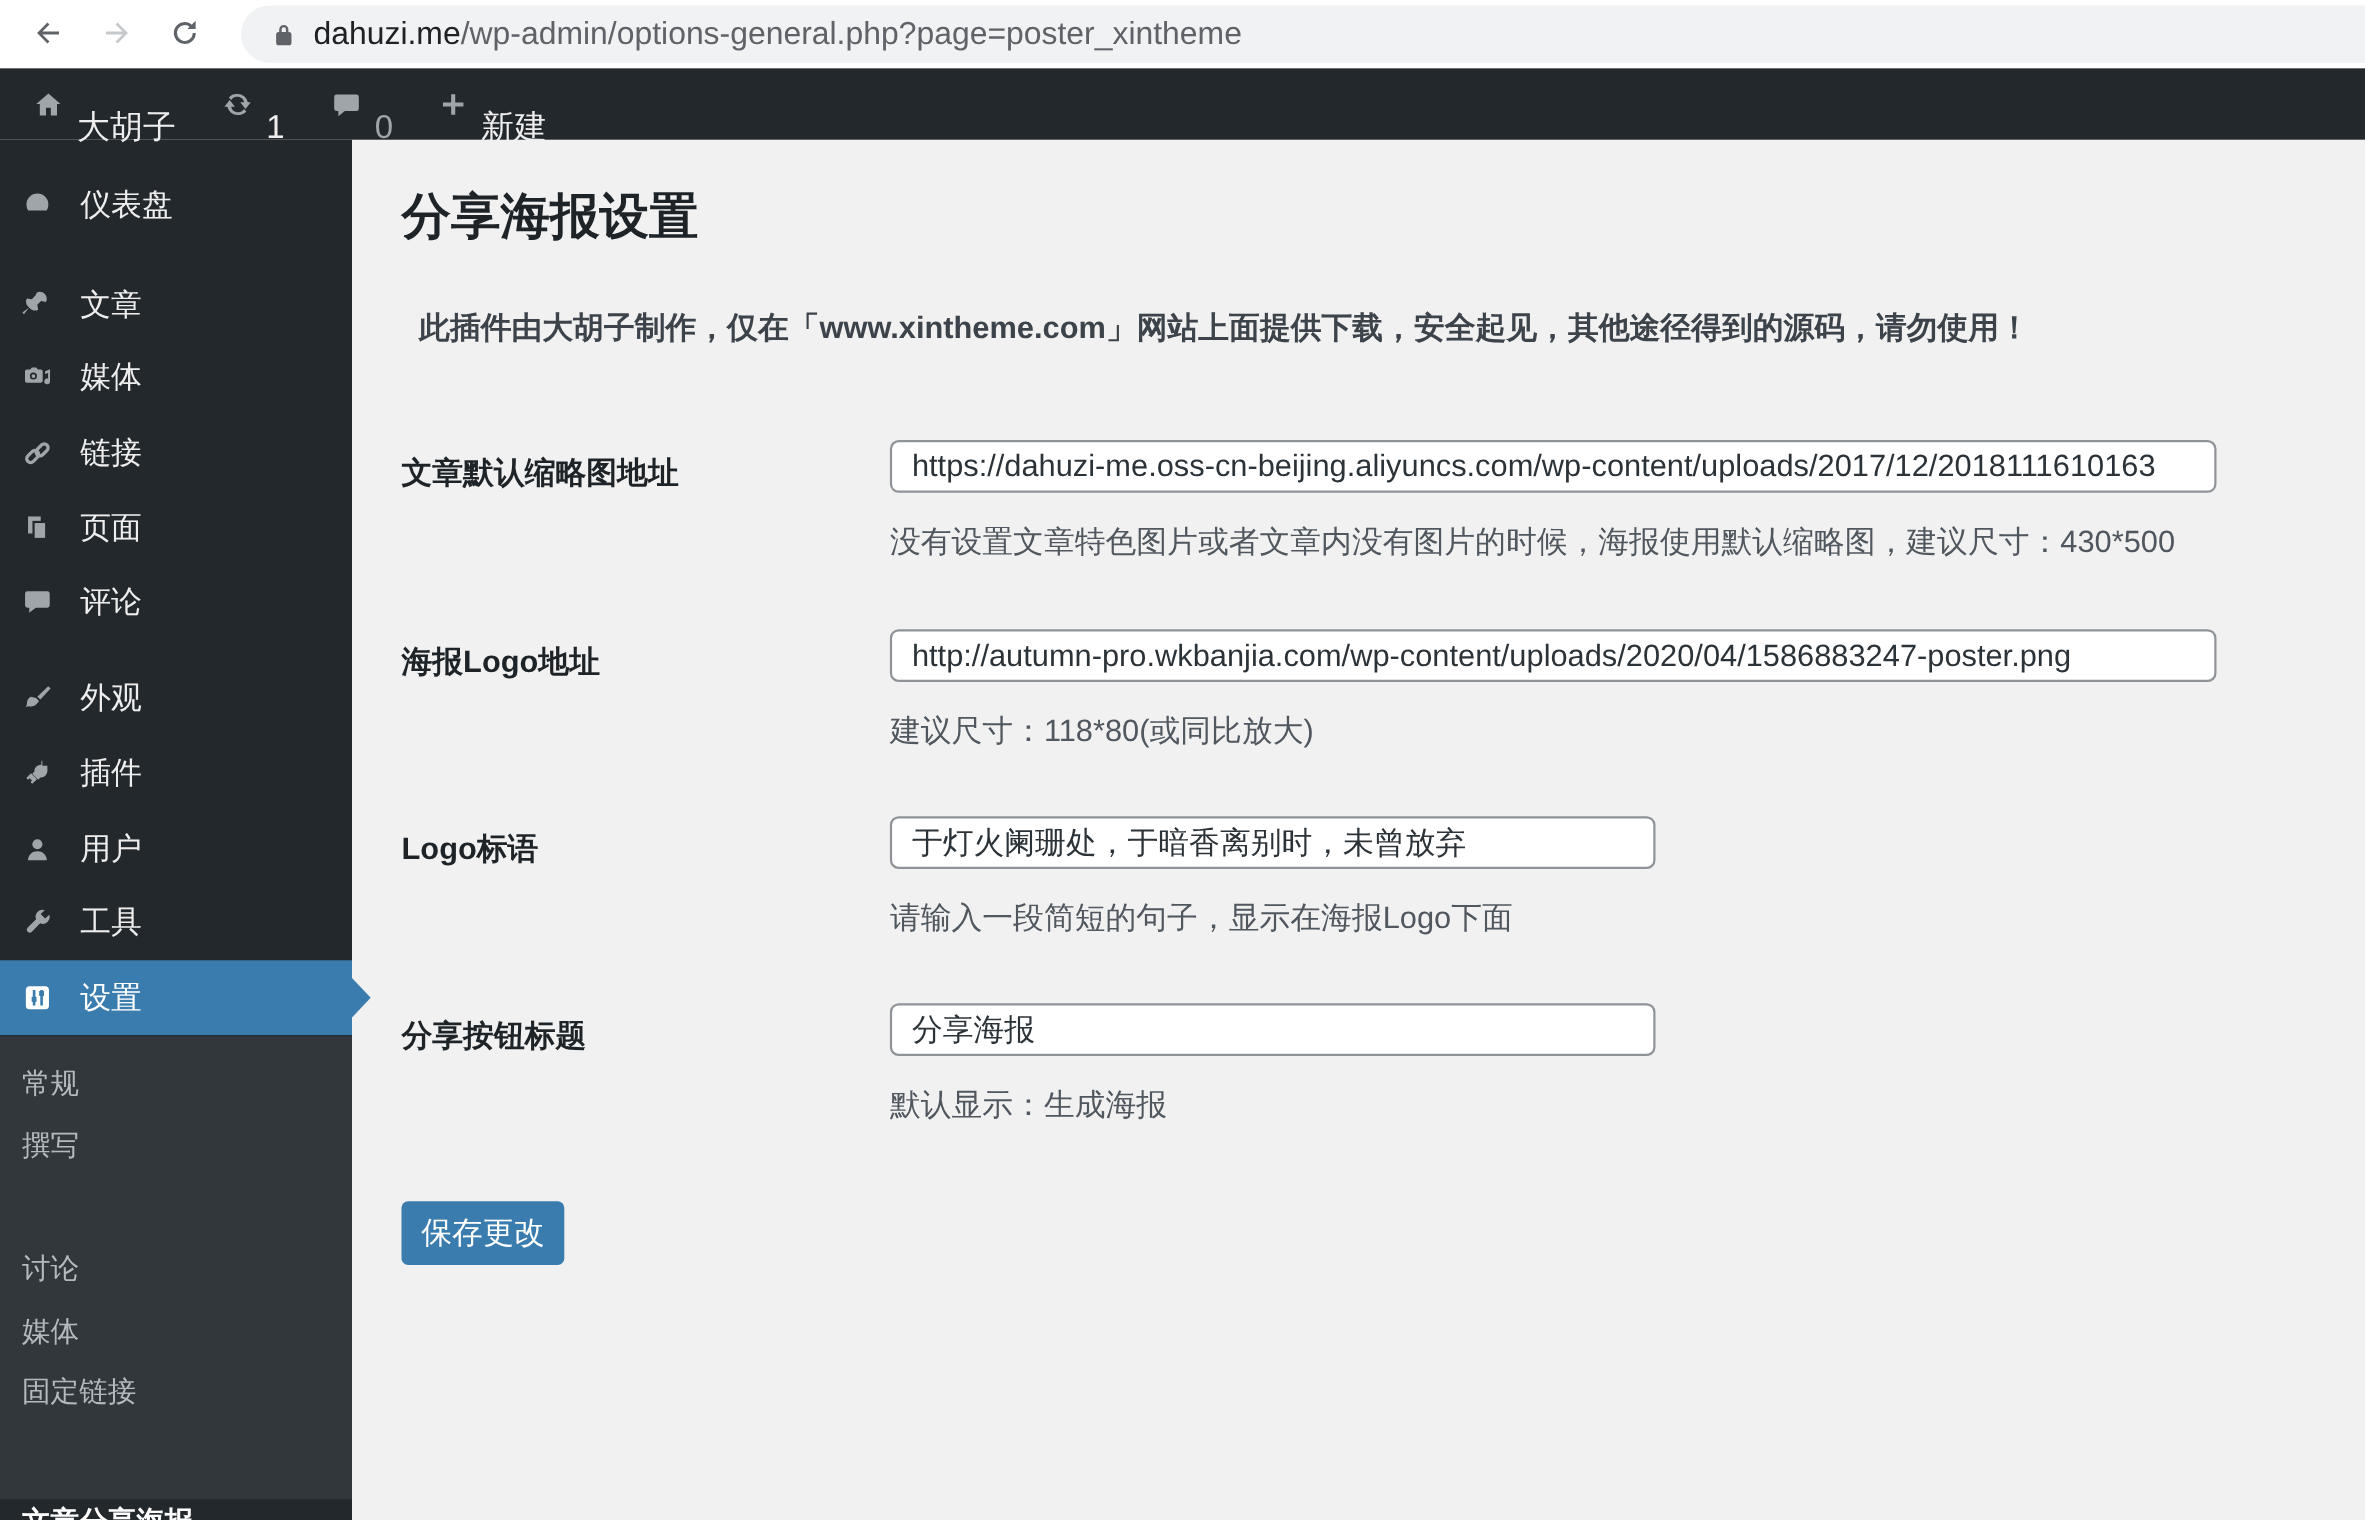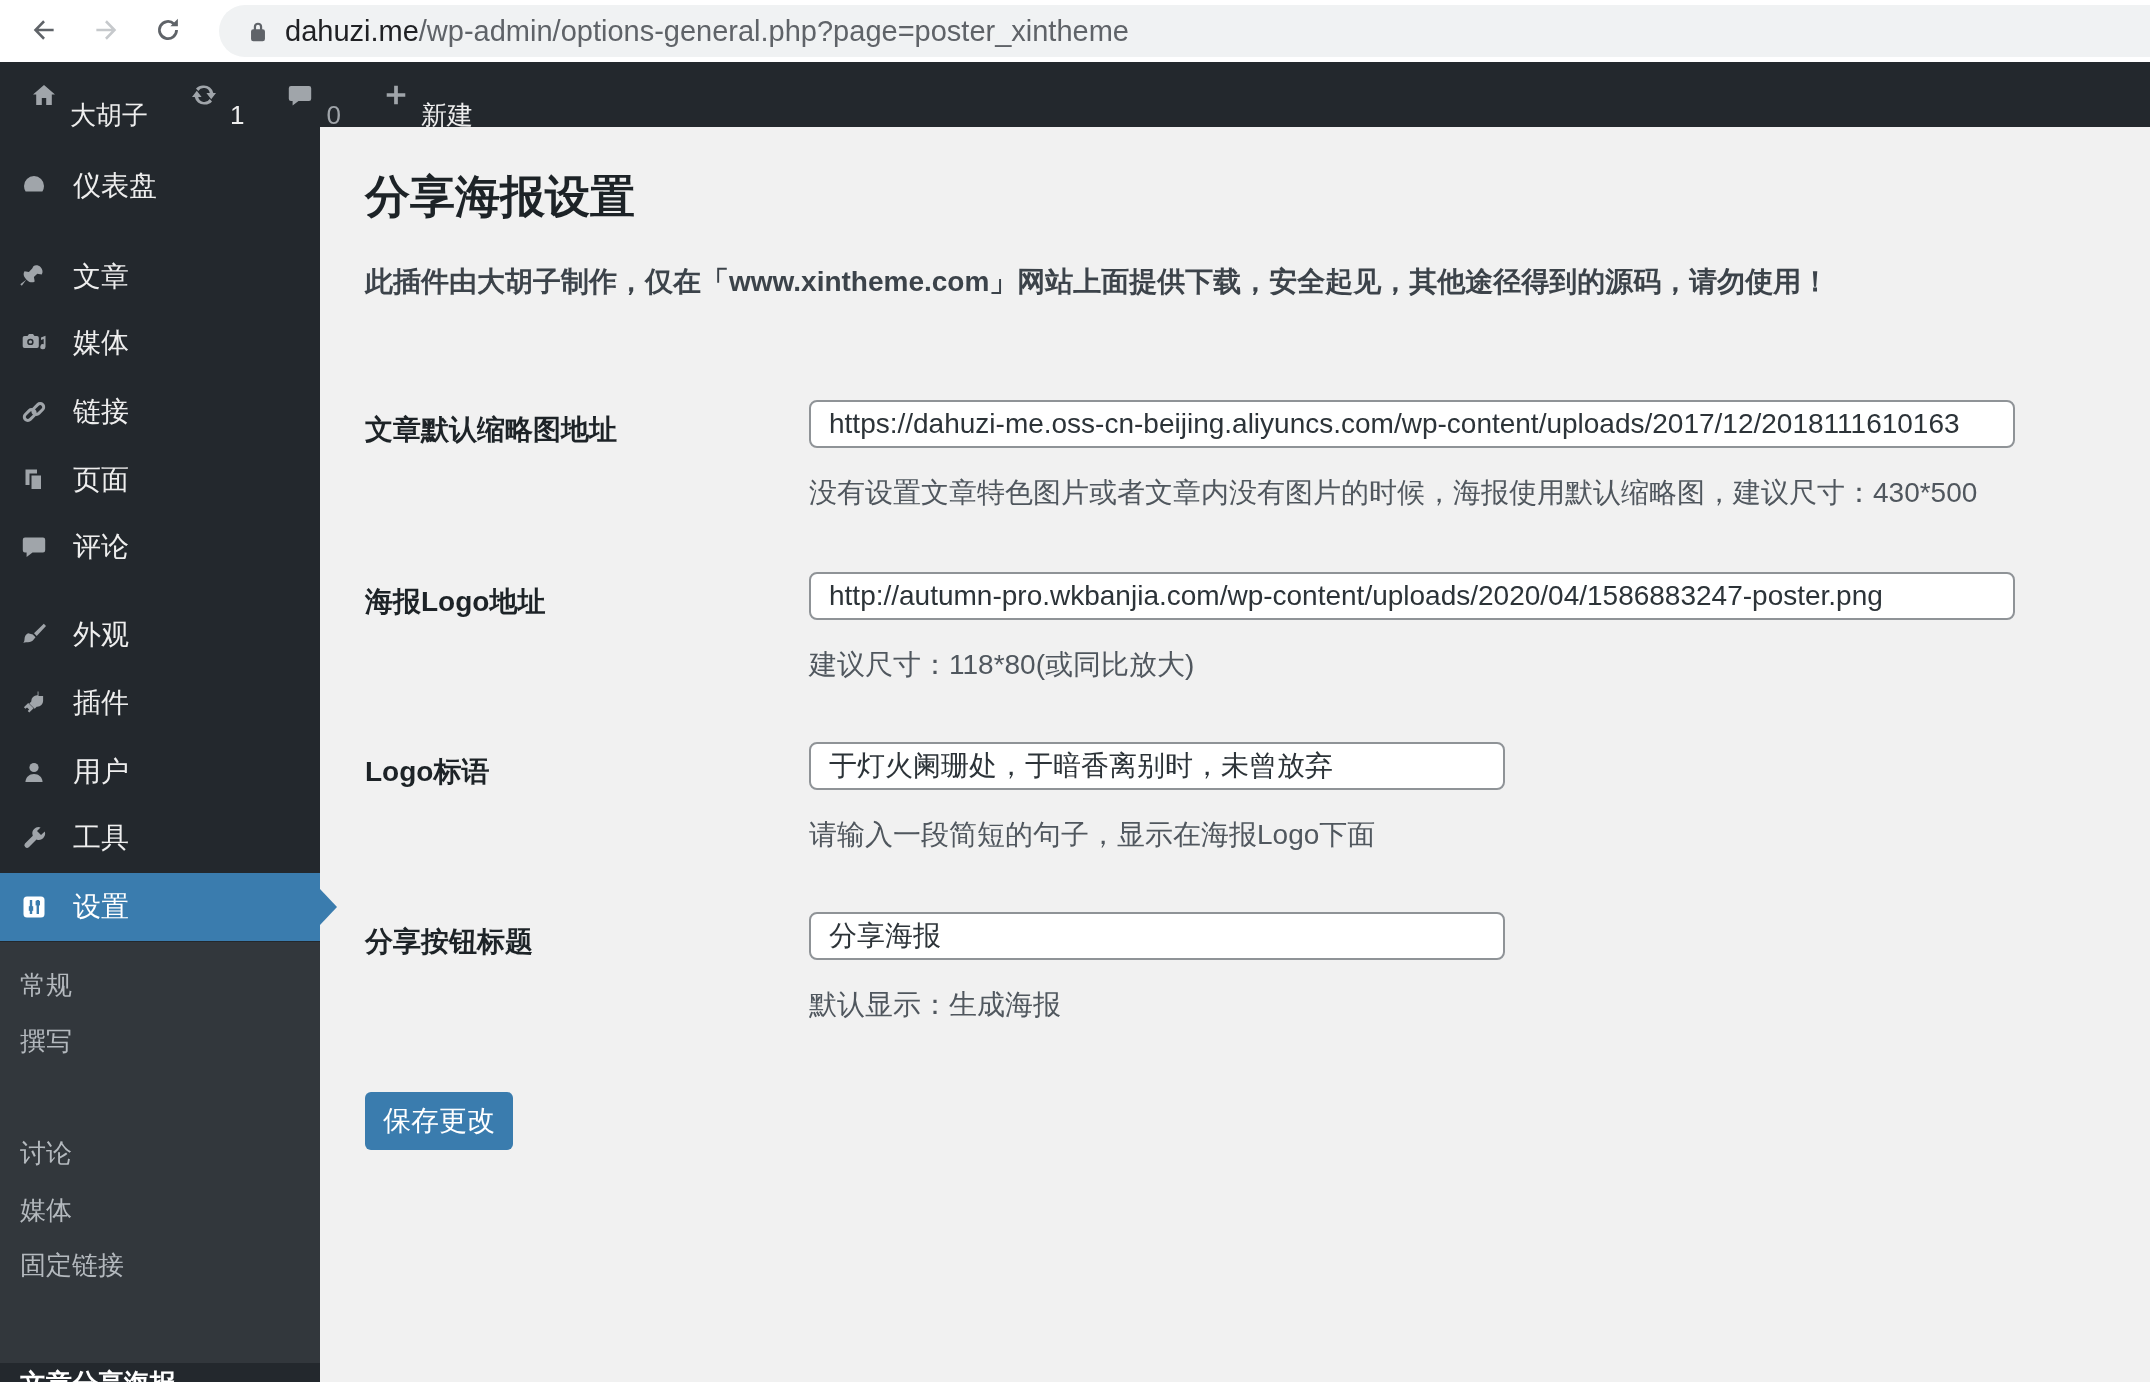--- a/index.html
+++ b/index.html
@@ -14,40 +14,40 @@
   .url-bar{position:absolute;left:219px;top:5px;right:-40px;height:52px;background:#f0f2f3;border-radius:26px;display:flex;align-items:center;padding-left:26px;}
   .lock{color:#5f6368;margin-right:14px;display:flex;}
   .url{font-size:29px;white-space:nowrap;overflow:hidden;}
   .url .domain{color:#202124;}
   .url .path{color:#5f6368;}
 
   
   .adminbar{position:absolute;left:0;top:62px;width:2150px;height:65px;background:#23282d;display:flex;align-items:center;padding-left:30px;box-sizing:border-box;z-index:30;}
   .ab-group{display:flex;align-items:center;gap:12px;margin-right:42px;cursor:pointer;}
   .ab-ico{color:#a0a5aa;display:flex;}
-  .ab-txt{color:#eeeeee;font-size:26px;margin-top:42px;}
+  .ab-txt{color:#eeeeee;font-size:30px;margin-top:42px;}
   .ab-txt.dim{color:#a0a5aa;}
 
   
   .sidebar{position:absolute;left:0;top:127px;width:320px;height:1255px;background:#23282d;z-index:20;}
   .mi{position:absolute;left:0;width:320px;height:68px;display:flex;align-items:center;padding-left:20px;box-sizing:border-box;cursor:pointer;text-decoration:none;}
   .mi .ico{width:28px;height:28px;color:#a0a5aa;display:flex;flex:0 0 28px;}
   .mi .lbl{margin-left:25px;color:#eeeeee;font-size:28px;white-space:nowrap;}
   .mi.active{background:#3a7cae;}
   .mi.active .lbl{color:#ffffff;}
   .mi.active .ico{color:#ffffff;}
   .mi.active::after{content:'';position:absolute;right:-17px;top:50%;margin-top:-18px;border:18px solid transparent;border-left:17px solid #3a7cae;border-right-width:0;}
   .submenu-bg{position:absolute;left:0;top:815px;width:320px;height:421px;background:#32373c;}
   .smi{position:absolute;left:0;width:320px;height:56px;line-height:56px;padding-left:20px;box-sizing:border-box;color:#b4b9be;font-size:26px;cursor:pointer;text-decoration:none;display:block;white-space:nowrap;}
   .smi.current{color:#ffffff;font-weight:bold;}
 
   
   .content{position:absolute;left:320px;top:127px;width:1830px;height:1255px;background:#f1f1f1;z-index:10;}
   .page-title{position:absolute;left:45px;top:40px;margin:0;font-size:45px;font-weight:600;color:#1d2327;white-space:nowrap;}
-  .notice{position:absolute;left:45px;top:136px;margin:0;font-size:28px;font-weight:bold;color:#3c434a;white-space:nowrap;}
+  .notice{position:absolute;left:45px;top:136px;margin:16px;font-size:28px;font-weight:bold;color:#3c434a;white-space:nowrap;}
   .frow{position:absolute;left:45px;width:1740px;}
   .flabel{position:absolute;left:0;top:0;height:60px;line-height:60px;font-size:28px;font-weight:bold;color:#1d2327;white-space:nowrap;}
   .finput{position:absolute;left:444px;top:0;height:48px;box-sizing:border-box;border:2px solid #8f9397;border-radius:8px;background:#ffffff;font-size:28px;color:#2c3338;padding:0 18px;font-family:"Liberation Sans","DejaVu Sans",sans-serif;outline:none;}
   .finput.wide{width:1206px;}
   .finput.narrow{width:696px;}
   .fhelp{position:absolute;left:444px;top:73px;height:40px;line-height:40px;font-size:28px;color:#50575e;white-space:nowrap;}
   .save-btn{position:absolute;left:45px;top:965px;height:58px;line-height:58px;padding:0 18px;background:#3a7cae;color:#ffffff;font-size:28px;border:none;border-radius:6px;cursor:pointer;font-family:"Liberation Sans","DejaVu Sans",sans-serif;}
 </style>
 </head>
 <body>

